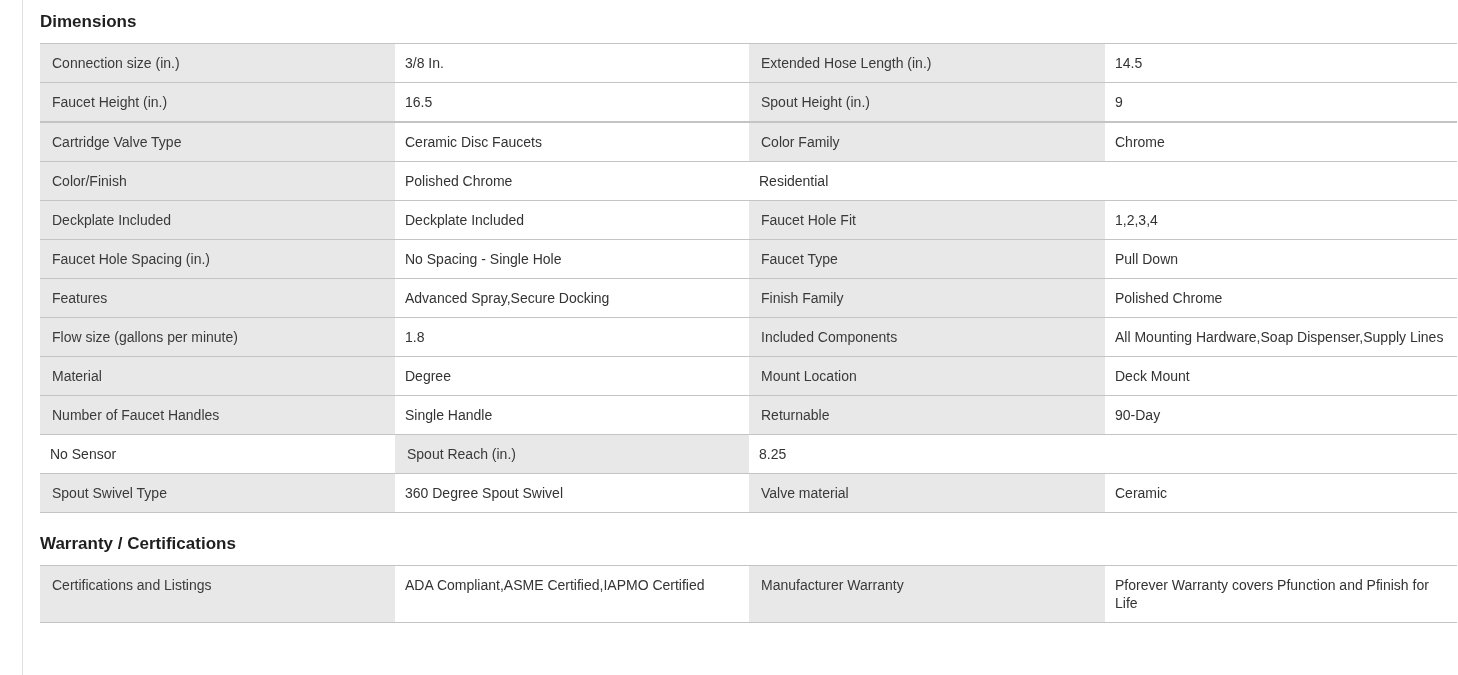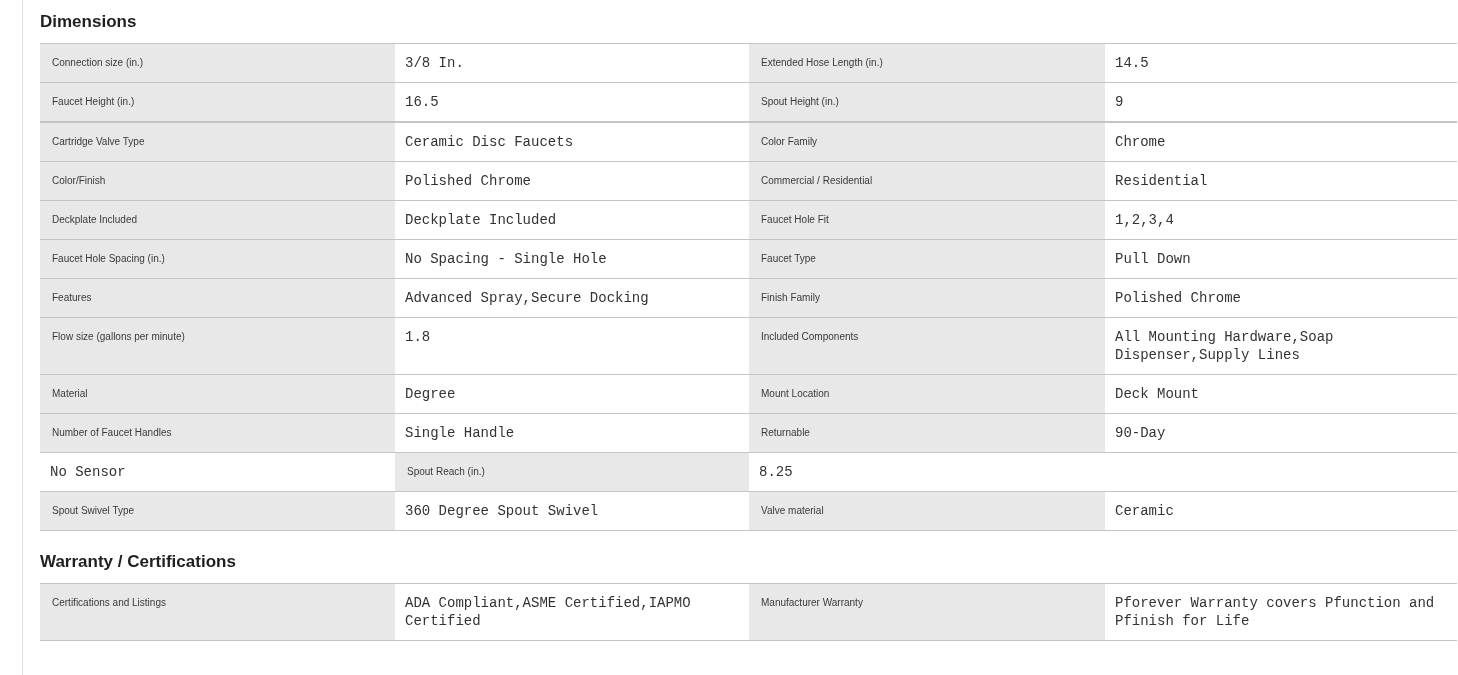--- a/index.html
+++ b/index.html
@@ -33,26 +33,26 @@
   }
   .spec-row {
     display: grid;
     grid-template-columns: 355px 354px 356px 352px;
     border-bottom: 1px solid #c4c4c4;
     min-height: 38px;
   }
   .spec-label {
     background: #e8e8e8;
     padding: 10px 10px 10px 12px;
-    font-size: 10px; line-height: 18px; color: #3a3a3a;
+    font-size: 14px; line-height: 18px; color: #3a3a3a;
   }
   .spec-value {
     background: #ffffff;
     padding: 10px 10px 10px 10px;
-    font-size: 14px; line-height: 18px; color: #333333; font-family: Liberation Mono, monospace;
+    font-size: 14px; line-height: 18px; color: #333333;
   }
 </style>
 </head>
 <body>
 
 <div class="page">
   <div class="left-edge"></div>
 
   <div class="content">
     <div>
@@ -80,21 +80,20 @@
   <div class="spec-row">
     <div class="spec-label">Cartridge Valve Type</div>
     <div class="spec-value">Ceramic Disc Faucets</div>
     <div class="spec-label">Color Family</div>
     <div class="spec-value">Chrome</div>
   </div>
 
   <div class="spec-row">
     <div class="spec-label">Color/Finish</div>
     <div class="spec-value">Polished Chrome</div>
-    <div class="spec-label">Commercial / Residential</div>
     <div class="spec-value">Residential</div>
   </div>
 
   <div class="spec-row">
     <div class="spec-label">Deckplate Included</div>
     <div class="spec-value">Deckplate Included</div>
     <div class="spec-label">Faucet Hole Fit</div>
     <div class="spec-value">1,2,3,4</div>
   </div>
 

